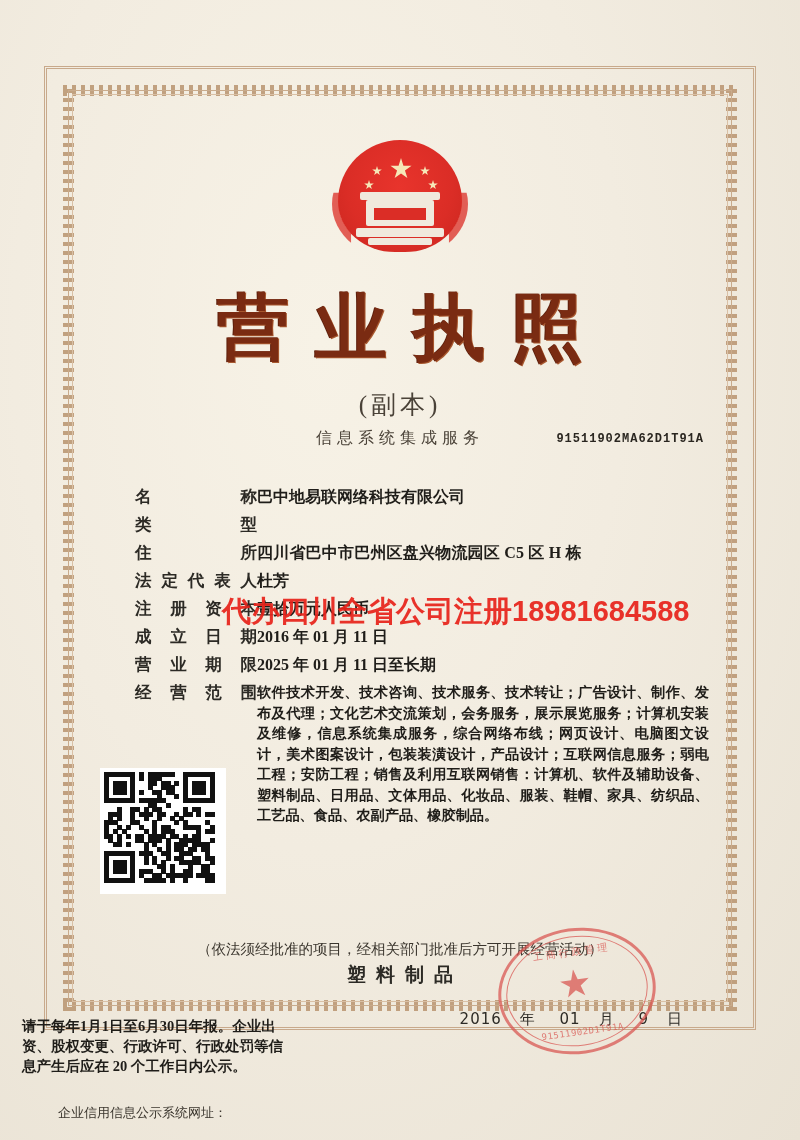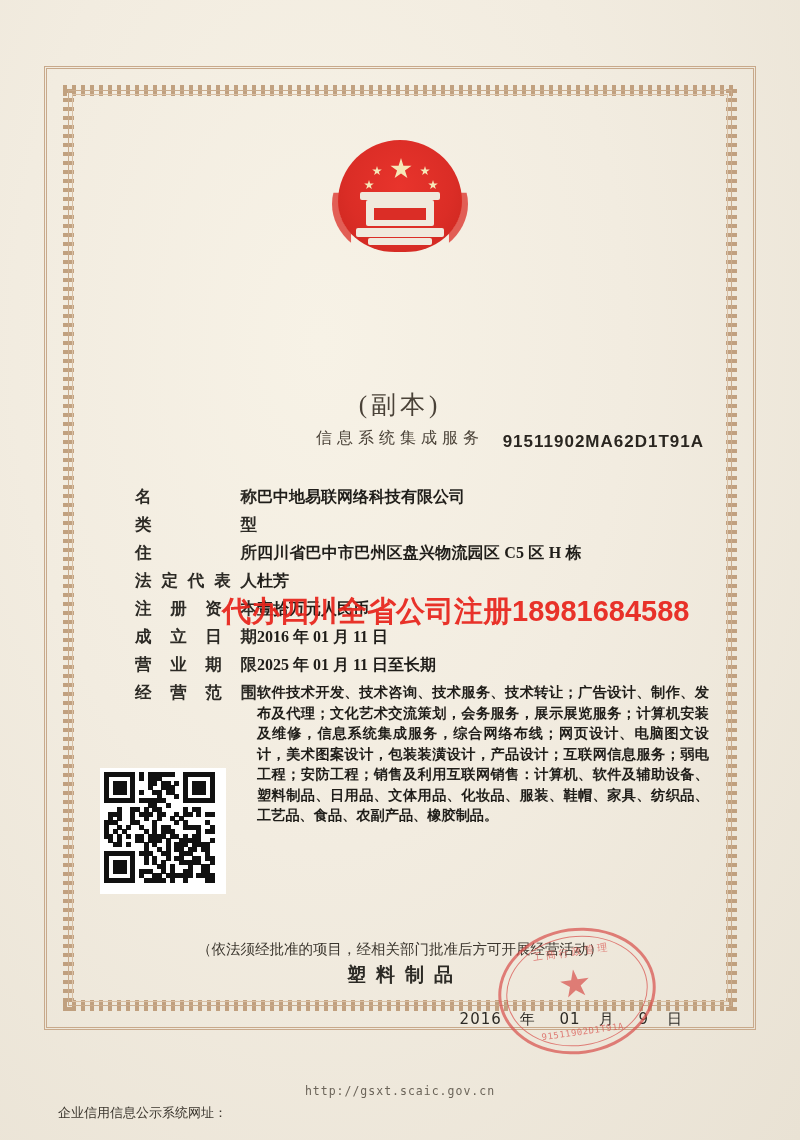--- a/index.html
+++ b/index.html
@@ -98,22 +98,22 @@
   .subtitle{
     position:absolute;left:0;right:0;top:388px;text-align:center;
     font-size:25px;color:#4a4238;letter-spacing:4px;
   }
   .credit-label{
     position:absolute;left:0;right:0;top:428px;text-align:center;
     font-size:16px;color:#4a4238;letter-spacing:5px;
   }
   .credit-code{
     position:absolute;right:96px;top:432px;
-    font-family:Liberation Sans, sans-serif;
-    font-size:17px;font-weight:bold;color:#2a2620;letter-spacing:1px;
+    font-family:Liberation Mono, monospace;
+    font-size:12px;font-weight:bold;color:#2a2620;letter-spacing:1px;
   }
 
   
   .fields{position:absolute;left:135px;top:486px;right:80px;}
   .row{display:flex;margin-bottom:6px;}
   .row .lab{
     width:122px;flex:none;
     font-size:16.5px;color:#2c2a25;font-weight:bold;
     letter-spacing:0;
     display:flex;justify-content:space-between;
@@ -213,20 +213,21 @@
     <div class="star big"></div>
     <div class="star s1"></div>
     <div class="star s2"></div>
     <div class="star s3"></div>
     <div class="star s4"></div>
     <div class="gate"></div>
     <div class="base"></div>
     <div class="base2"></div>
   </div>
 
+  <div class="title">营业执照</div>
   <div class="subtitle">(副本)</div>
   <div class="credit-label">信息系统集成服务</div>
   <div class="credit-code">91511902MA62D1T91A</div>
 
   <div class="fields">
     <div class="row">
       <div class="lab">
           <span>名</span>
           <span>称</span>
         </div>
@@ -620,16 +621,16 @@
     <span>9</span><span>日</span>
   </div>
 
   <div class="seal">
     <div class="ring"></div>
     <div class="arc">工商行政管理</div>
     <div class="star"></div>
     <div class="num">91511902D1T91A</div>
   </div>
 
-  <div class="gsxt">http://gsxt.scaic.gov.cn</div>
+  <div class="annual">请于每年1月1日至6月30日年报。企业出资、股权变更、行政许可、行政处罚等信息产生后应在 20 个工作日内公示。</div>
   <div class="foot-left">企业信用信息公示系统网址：</div>
 
 </div>
 
 </body></html>

